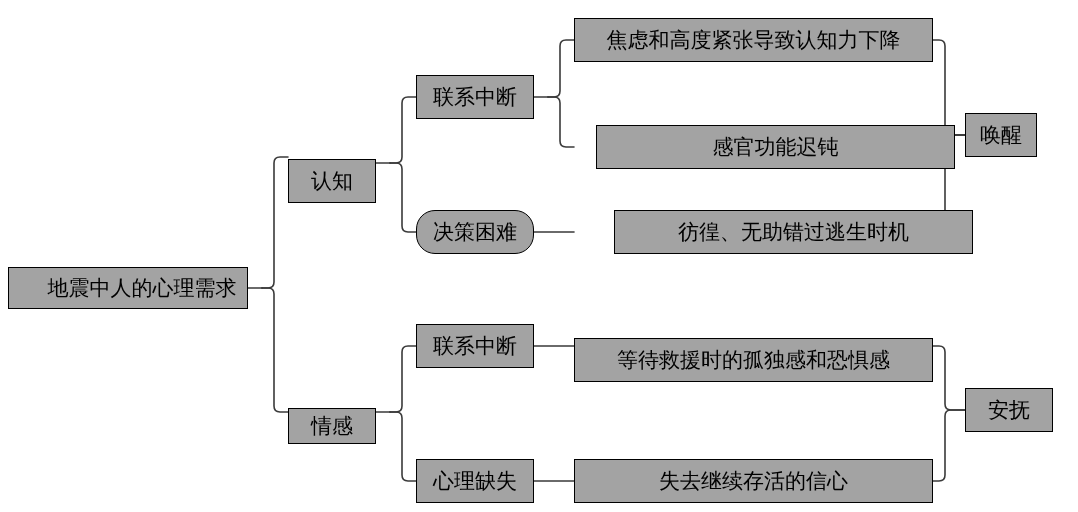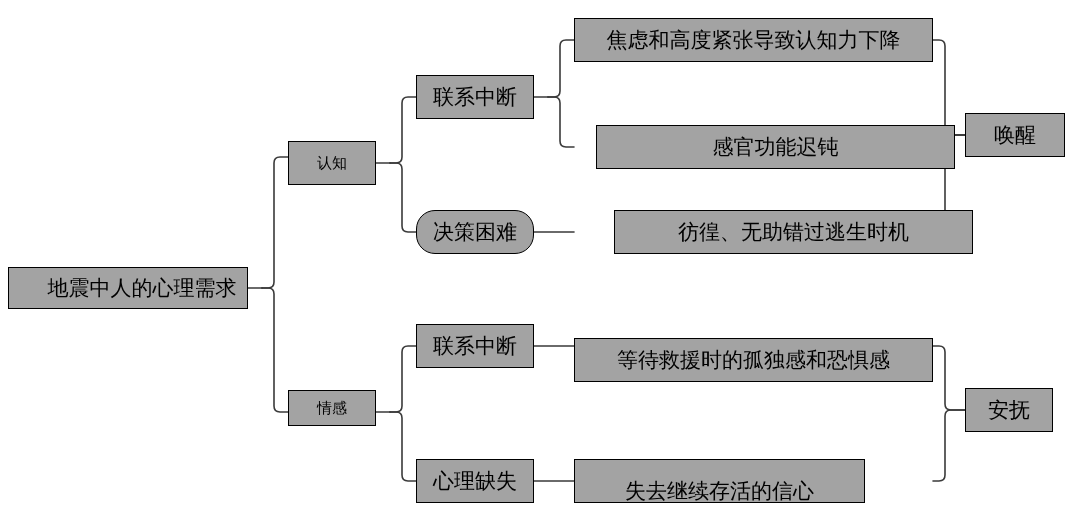--- a/index.html
+++ b/index.html
@@ -5,21 +5,21 @@
   html,body{margin:0;padding:0;background:#ffffff;}
   body{width:1078px;height:512px;overflow:hidden;
        font-family:"DejaVu Sans","Liberation Sans",sans-serif;}
   #stage{position:relative;width:1078px;height:512px;background:#fff;}
   svg#wires{position:absolute;left:0;top:0;width:1078px;height:512px;}
   .node{position:absolute;box-sizing:border-box;background:#a3a3a3;
         border:1.4px solid #000000;display:flex;align-items:center;
         justify-content:center;color:#000;line-height:1;}
   .node span{display:block;white-space:nowrap;}
   .t-root{font-size:21px;padding-left:28px;}
-  .t-l2{font-size:15px;}
+  .t-l2{font-size:21px;margin-top:18px;}
   .t-l3{font-size:21px;}
   .t-leaf{font-size:21px;}
   .t-out{font-size:21px;}
 </style>
 </head>
 <body>
 
 <div id="stage">
 
   <svg id="wires" viewBox="0 0 1078 512">
@@ -94,25 +94,25 @@
   </div>
 
   <div class="node t-leaf" style="left:574px;top:210px;width:359px;height:44px;margin-left:40px;">
     <span>彷徨、无助错过逃生时机</span>
   </div>
 
   <div class="node t-leaf" style="left:574px;top:338px;width:359px;height:44px;">
     <span>等待救援时的孤独感和恐惧感</span>
   </div>
 
-  <div class="node t-leaf" style="left:574px;top:459px;width:291px;height:44px;align-items:flex-end;">
+  <div class="node t-leaf" style="left:574px;top:459px;width:359px;height:44px;">
     <span>失去继续存活的信心</span>
   </div>
 
-  <div class="node t-out" style="left:965px;top:113px;width:100px;height:44px;">
+  <div class="node t-out" style="left:965px;top:113px;width:72px;height:44px;">
     <span>唤醒</span>
   </div>
 
   <div class="node t-out" style="left:965px;top:388px;width:88px;height:44px;">
     <span>安抚</span>
   </div>
 
 </div>
 
 </body></html>

